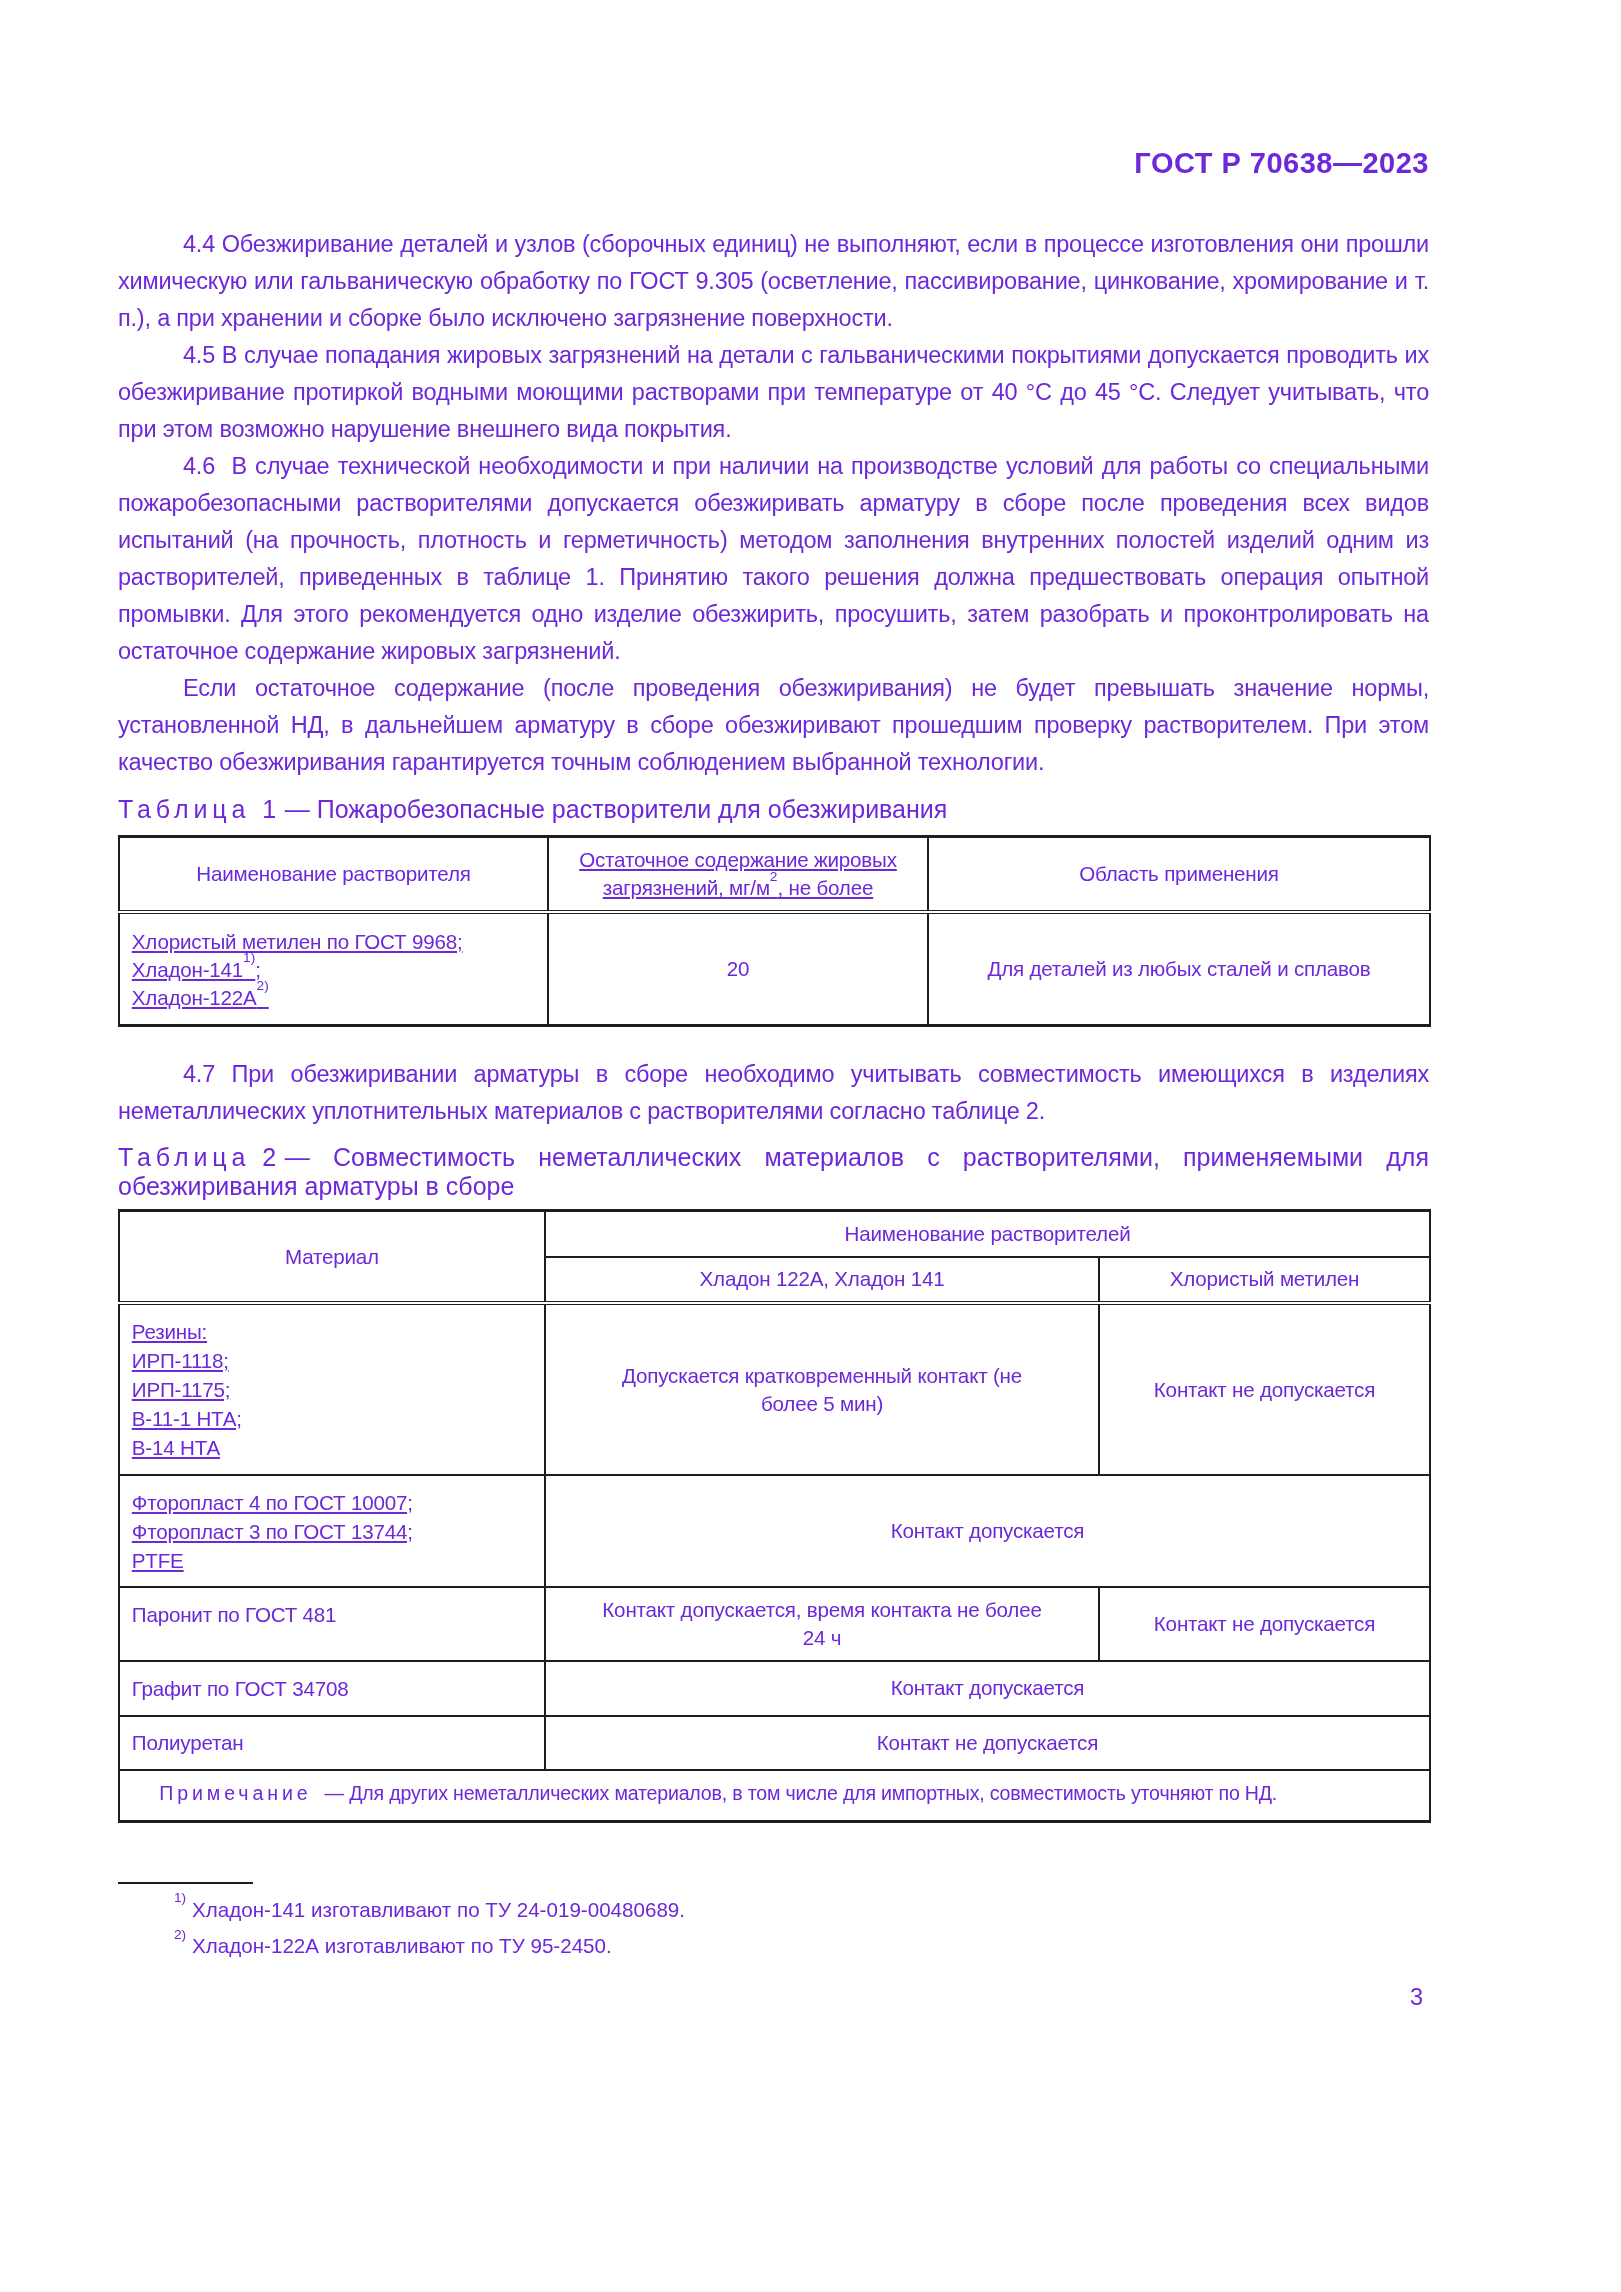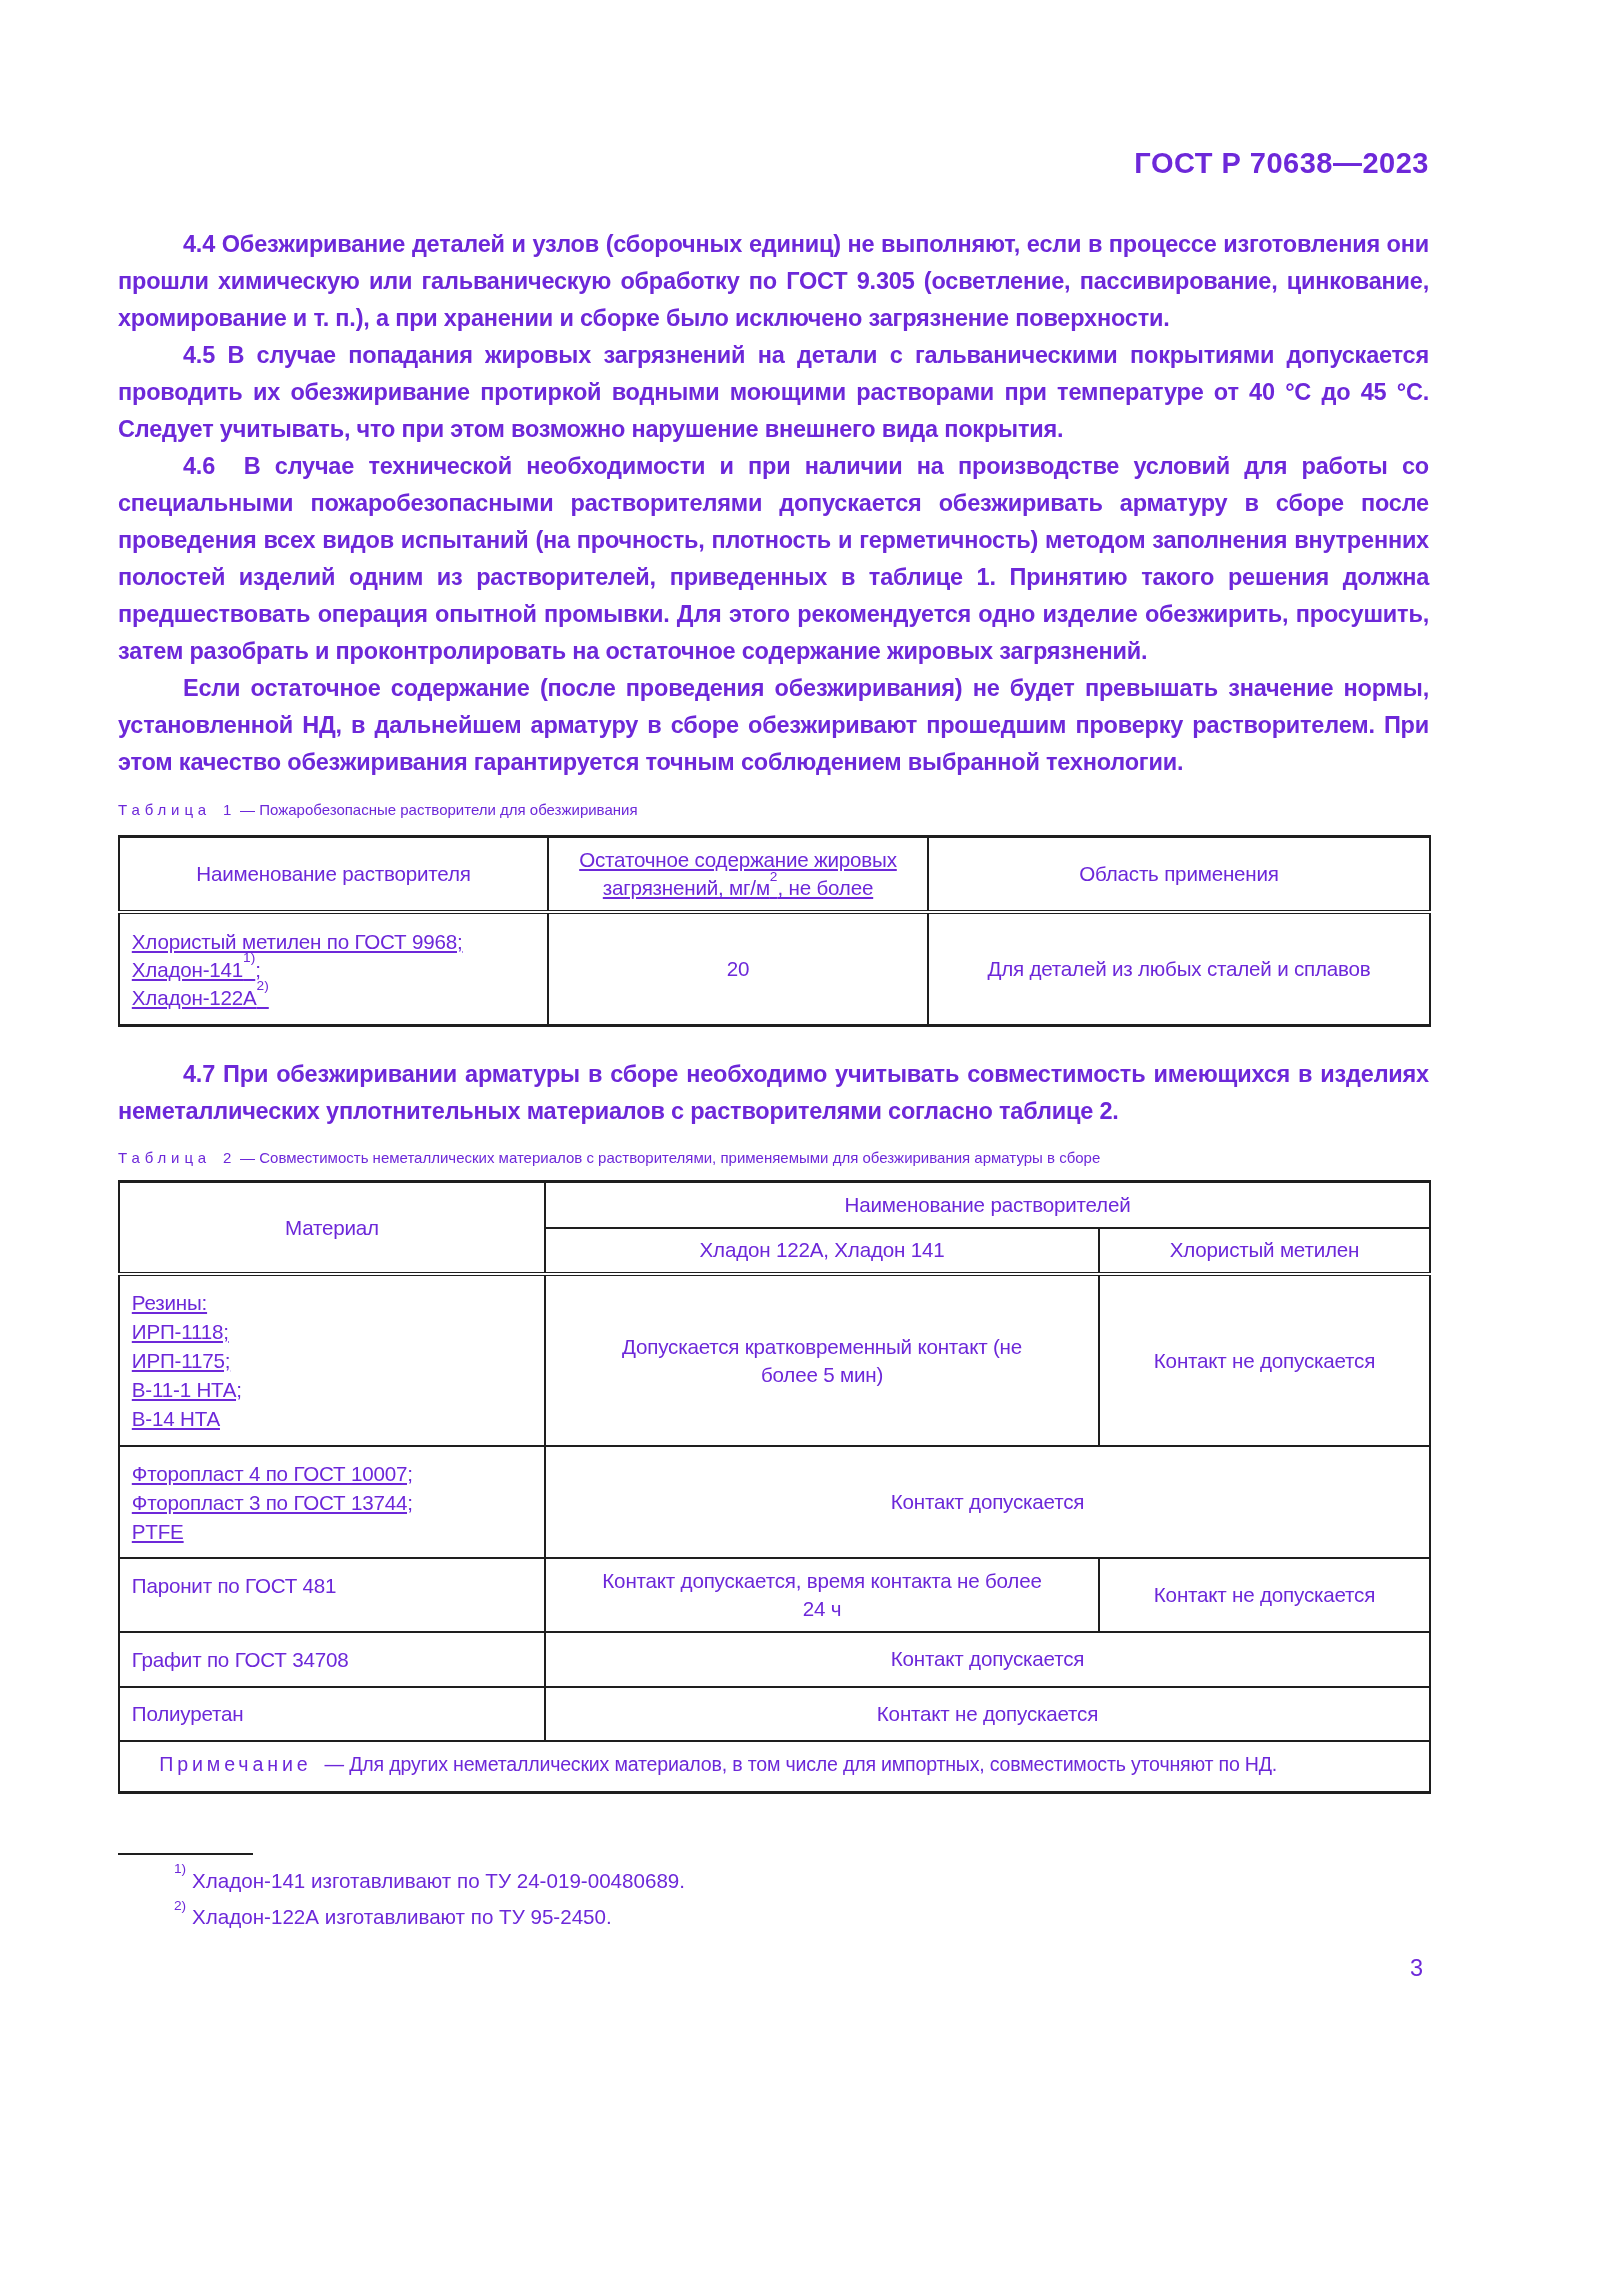--- a/index.html
+++ b/index.html
@@ -15,25 +15,25 @@
   .content {
     position:absolute; left:118px; top:0; width:1311px;
   }
   .doc-code {
     padding-top:147px;
     text-align:right;
     font-weight:bold;
     font-size:29px;
     letter-spacing:0.5px;
   }
-  .body-text { margin-top:46px; font-size:23.5px; line-height:37px; text-align:justify; letter-spacing:-0.2px;font-weight:bold; }
+  .body-text { margin-top:46px; font-size:23.5px; line-height:37px; text-align:justify; letter-spacing:-0.2px; }
   .body-text p { margin:0; text-indent:65px; }
   .after-table { margin-top:29px; }
 
-  .tcaption { margin:0; font-size:15px; line-height:29px; }
+  .tcaption { margin:0; font-size:25px; line-height:29px; }
   .cap1 { margin-top:13.7px; }
   .cap2 { margin-top:13.7px; text-align:justify; }
   .cap-label { letter-spacing:4.9px; }
   .cap-num { margin-left:11.8px; }
   .cap-text { margin-left:8.8px; }
 
   table.gtable {
     width:100%;
     table-layout:fixed;
     border-collapse:collapse;

